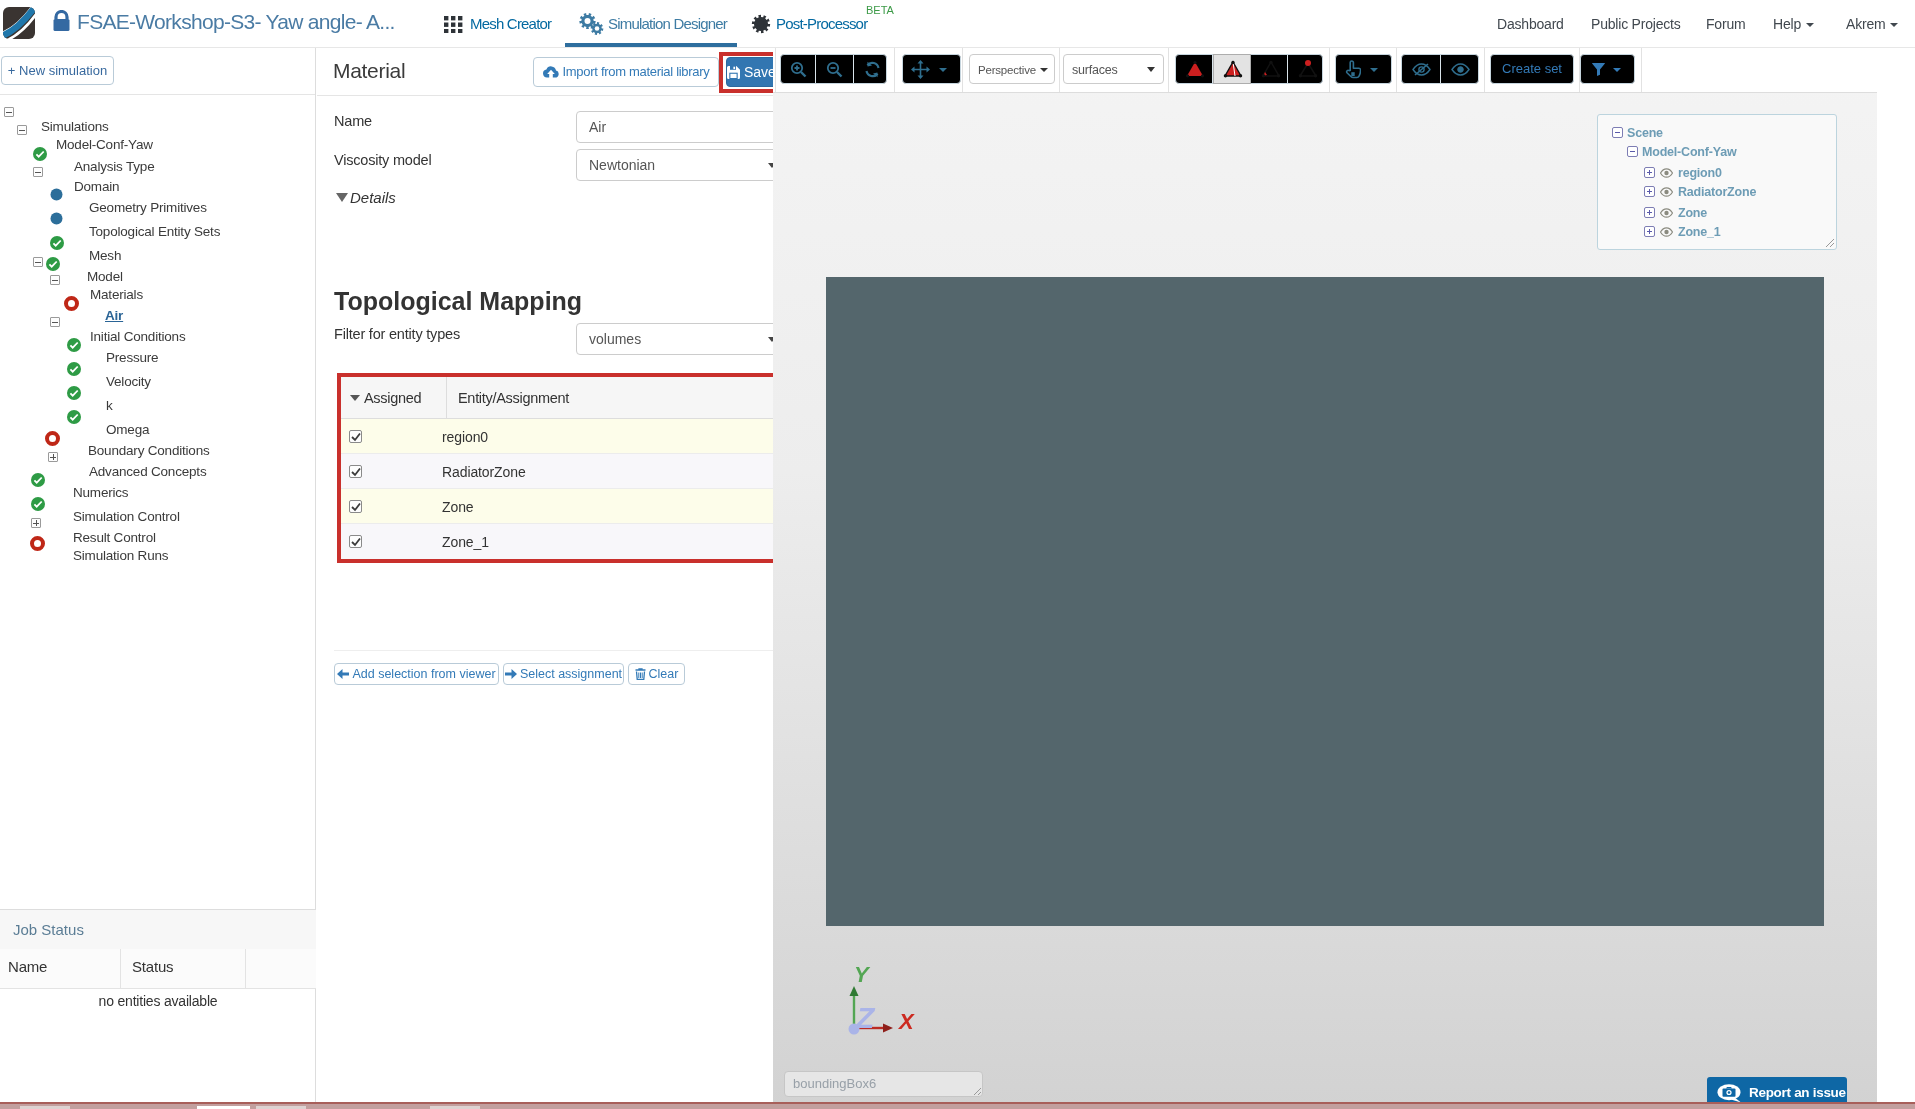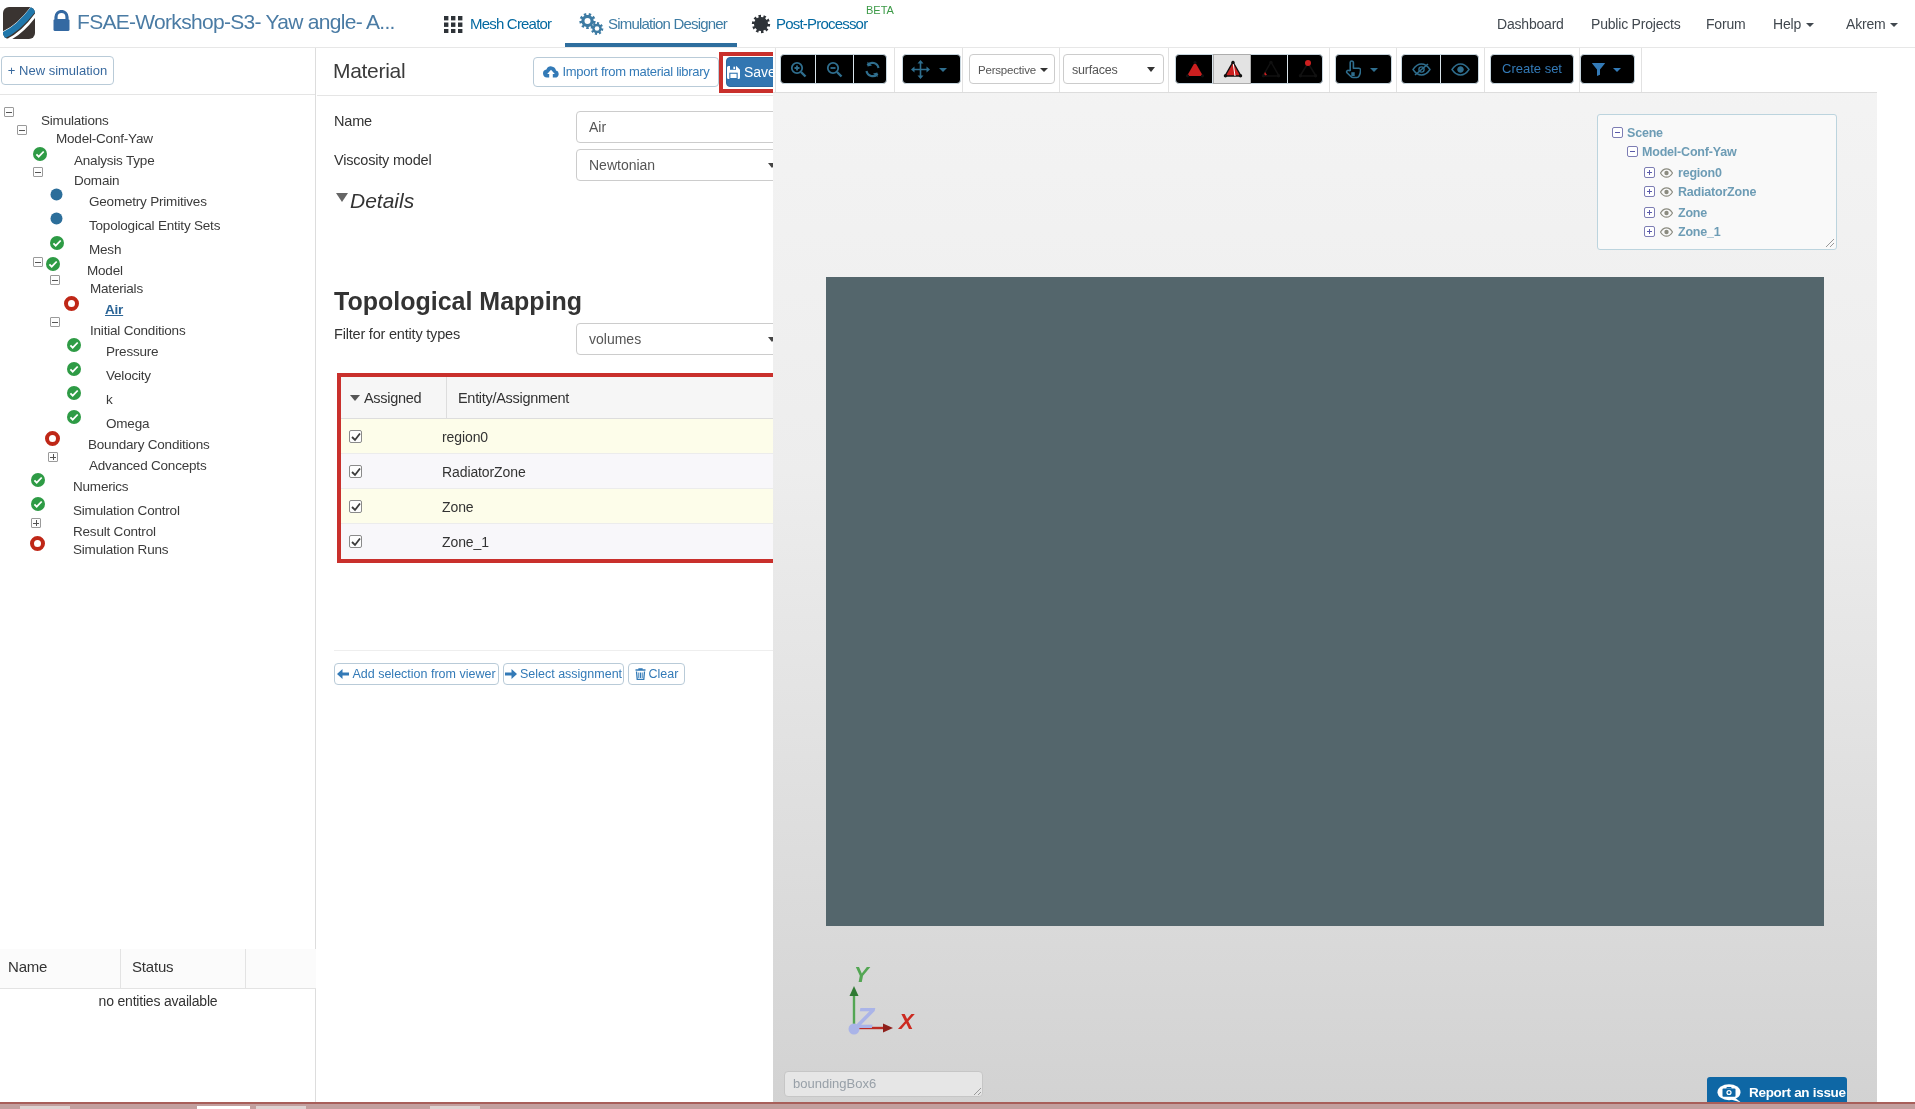--- a/index.html
+++ b/index.html
@@ -15,21 +15,21 @@
 .tab{position:absolute;top:15px;font-size:15px;letter-spacing:-0.8px;color:#0369a1;}
 #tab-active{color:#3d7ba3;}
 #tab-underline{position:absolute;left:565px;top:43px;width:172px;height:4px;background:#2e6e9e;}
 #beta{position:absolute;left:866px;top:4px;font-size:11px;color:#3c9a47;}
 
 #leftpanel{position:absolute;left:0;top:48px;width:316px;height:1061px;background:#fff;border-right:1px solid #ddd;}
 #newsim{position:absolute;left:1px;top:8px;width:113px;height:29px;border:1px solid #b9cbd8;border-radius:4px;color:#38699e;font-size:13px;text-align:center;line-height:27px;background:#fff;}
 #leftdivider{position:absolute;left:0;top:46px;width:315px;height:1px;background:#e5e5e5;}
 .trow{position:absolute;height:18px;font-size:13.5px;letter-spacing:-0.2px;color:#3b3b3b;white-space:nowrap;}
 .trow .ticon{position:absolute;top:2px;}
-.tlabel{position:absolute;top:8px;padding-left:26px;}
+.tlabel{position:absolute;top:14px;padding-left:26px;}
 .pm{width:10px;height:10px;border:1px solid #9a9a9a;background:#fdfdfd;position:relative;border-radius:1px;}
 .pm:before{content:"";position:absolute;left:1px;top:3.5px;width:6px;height:1px;background:#555;}
 .pm.plus:after{content:"";position:absolute;left:3.5px;top:1px;width:1px;height:6px;background:#555;}
 #air-label{font-weight:bold;text-decoration:underline;color:#2a6496;}
 
 #jobstatus{position:absolute;left:0;top:861px;width:316px;border-top:1px solid #ddd;background:#f7f7f7;height:40px;}
 #jobstatus span{position:absolute;left:13px;top:11px;font-size:15px;color:#5b7d95;}
 #jobtable{position:absolute;left:0;top:901px;width:316px;height:40px;background:#fbfbfb;border-bottom:1px solid #e3e3e3;}
 #jobtable .c1{position:absolute;left:8px;top:9px;font-size:15px;letter-spacing:-0.2px;color:#333;}
 #jobtable .c2{position:absolute;left:132px;top:9px;font-size:15px;letter-spacing:-0.2px;color:#333;}
@@ -40,21 +40,21 @@
 #midpanel{position:absolute;left:317px;top:48px;width:486px;height:1061px;background:#fff;}
 #mid-title{position:absolute;left:16px;top:11px;font-size:21px;letter-spacing:-0.3px;color:#3b3b3b;}
 .btn{border:1px solid #b9cbd8;border-radius:4px;background:#fff;color:#337ab7;text-align:center;}
 #btn-import{position:absolute;left:216px;top:9px;width:186px;height:30px;font-size:13px;letter-spacing:-0.3px;line-height:28px;white-space:nowrap;}
 #btn-save{position:absolute;left:409px;top:9px;width:60px;height:30px;background:#3276b1;border:1px solid #2c699e;border-radius:4px;color:#fff;font-size:14px;line-height:28px;}
 #save-redbox{position:absolute;left:402px;top:4px;width:79px;height:41px;border:4px solid #c9302c;}
 #mid-divider{position:absolute;left:0;top:47px;width:486px;height:1px;background:#e5e5e5;}
 .flabel{position:absolute;left:17px;font-size:14.5px;letter-spacing:-0.2px;color:#333;}
 .finput{position:absolute;left:259px;width:212px;height:32px;border:1px solid #ccc;border-radius:4px;background:#fff;font-size:14px;color:#555;line-height:30px;padding-left:12px;}
 .fselect .selcaret{position:absolute;right:11px;top:13px;width:0;height:0;border-left:4.5px solid transparent;border-right:4.5px solid transparent;border-top:5.5px solid #444;}
-#details-hd{position:absolute;left:19px;top:141px;font-size:21px;font-style:italic;color:#333;}
+#details-hd{position:absolute;left:19px;top:141px;font-size:15px;font-style:italic;color:#333;}
 #details-tri{position:absolute;left:19px;top:145px;width:0;height:0;border-left:6px solid transparent;border-right:6px solid transparent;border-top:9px solid #666;}
 #details-box{position:absolute;left:23px;top:159px;width:449px;height:49px;background:#f7f7f7;border:1px solid #e3e3e3;border-left:2px solid #ccc;}
 #topo-hd{position:absolute;left:17px;top:239px;font-size:25px;font-weight:bold;letter-spacing:0px;color:#333;}
 #redtable{position:absolute;left:20px;top:325px;width:459px;height:190px;border:4px solid #c9302c;background:#fff;}
 .assign-row{position:absolute;left:0;width:451px;height:35px;}
 .assign-row .cb{position:absolute;left:8px;top:11px;width:13px;height:13px;border:1px solid #8a8a8a;border-radius:2px;background:#fdfdfd;}
 .assign-row .cb svg{position:absolute;left:0px;top:0px;}
 .assign-row .ename{position:absolute;left:101px;top:10px;font-size:14px;letter-spacing:-0.1px;color:#333;}
 .btmbtn{position:absolute;top:615px;height:22px;border:1px solid #b9cbd8;border-radius:4px;background:#fff;color:#337ab7;font-size:12.5px;line-height:20px;text-align:center;}
 #mid-div2{position:absolute;left:17px;top:602px;width:452px;height:1px;background:#eee;}
@@ -258,20 +258,23 @@
         <span class="ticon pm plus" style="left:31px"></span>
         <span class="tlabel" style="left:47px">Result Control</span>
       </div>
 <div class="trow" style="left:0;top:486px;width:316px">
         <svg class="ticon" style="left:30px" width="15" height="15" viewBox="0 0 15 15">
           <circle cx="7.5" cy="7.5" r="5.5" fill="none" stroke="#bf2717" stroke-width="4"></circle>
         </svg>
         <span class="tlabel" style="left:47px">Simulation Runs</span>
       </div>
 </div>
+  <div id="jobstatus">
+      <span>Job Status</span>
+    </div>
   <div id="jobtable">
       <div class="c1">Name</div>
       <div class="c2">Status</div>
       <div class="d1"></div>
       <div class="d2"></div>
     </div>
   <div id="noent">no entities available</div>
 </div>
 
 <div id="midpanel">

